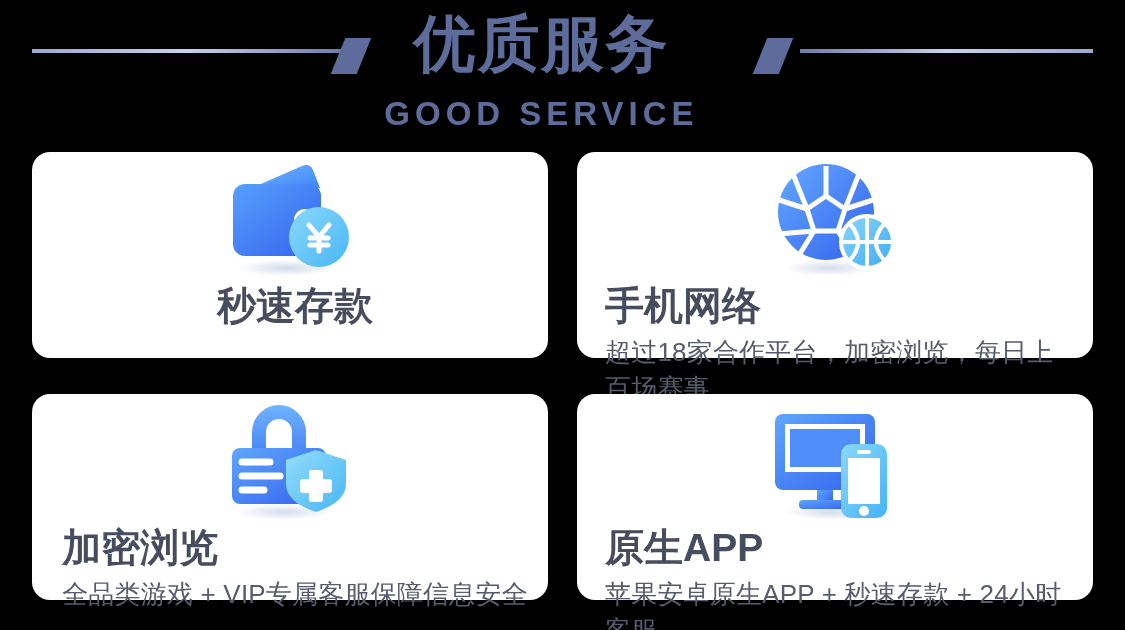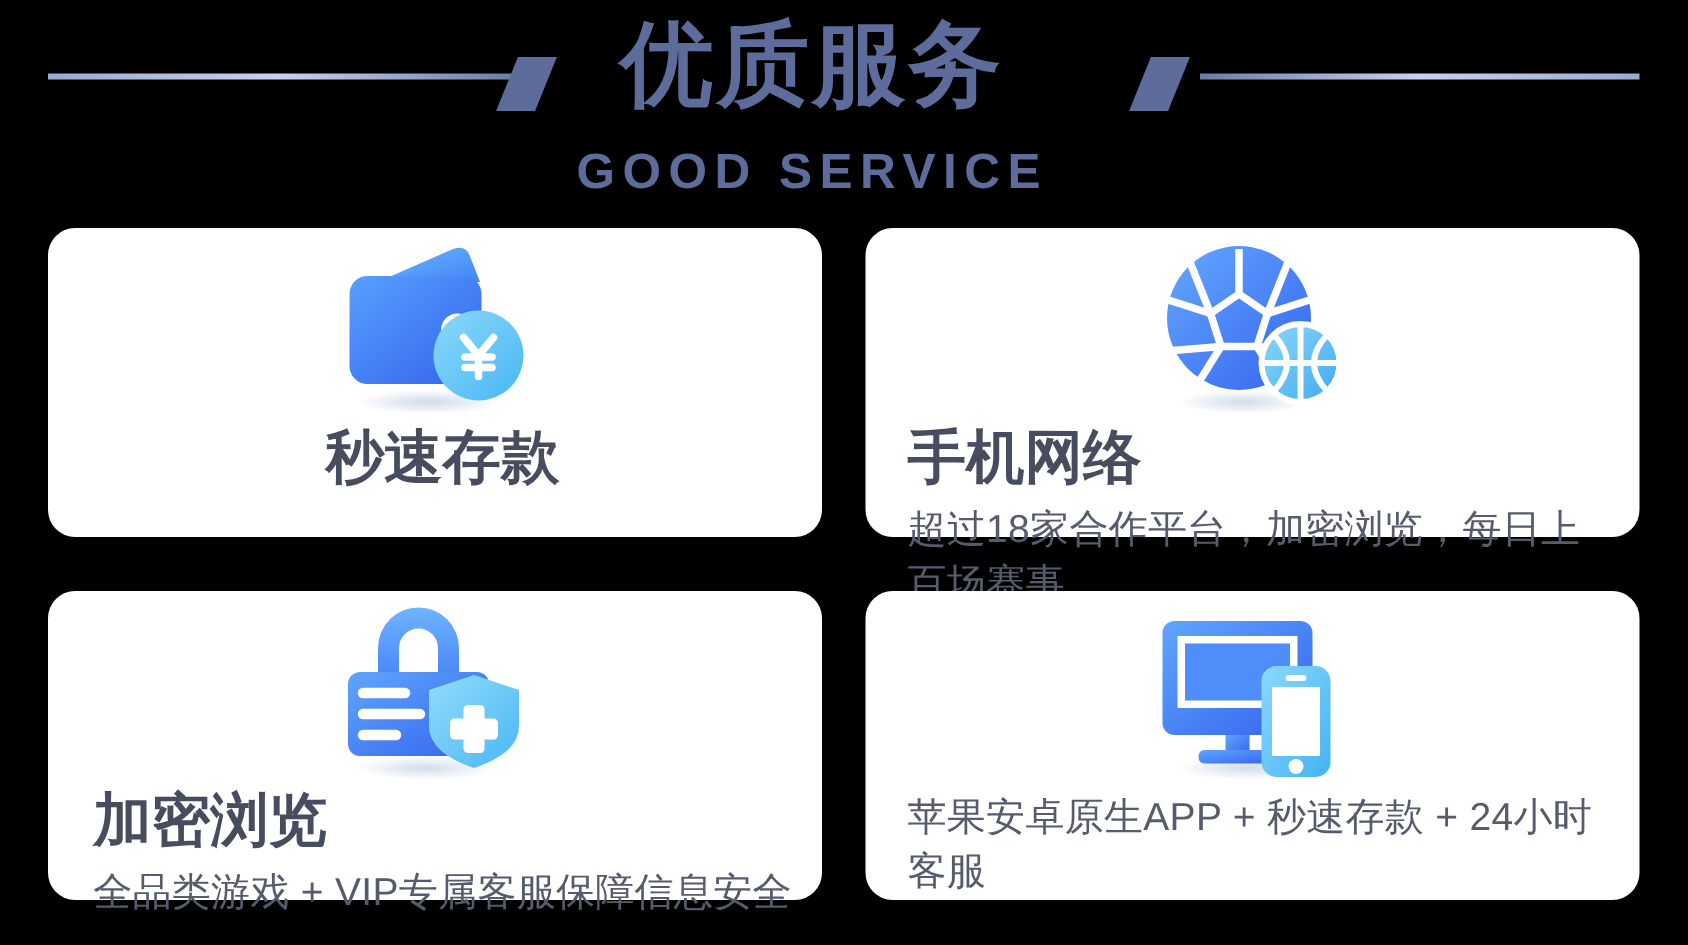--- a/index.html
+++ b/index.html
@@ -254,18 +254,19 @@
           <rect x="21" y="35" width="70" height="38" fill="#4f8ef8"></rect>
           <rect x="48" y="96" width="16" height="14" fill="url(#m1)"></rect>
           <rect x="30" y="106" width="52" height="9" rx="4" fill="url(#m1)"></rect>
           <rect x="72" y="50" width="46" height="74" rx="10" fill="url(#m2)"></rect>
           <rect x="79" y="64" width="32" height="46" fill="#ffffff"></rect>
           <rect x="88" y="56" width="14" height="4" rx="2" fill="#ffffff"></rect>
           <circle cx="95" cy="117" r="5" fill="#ffffff"></circle>
         </svg>
       </div>
       <div class="texts">
+        <div class="card-title">原生APP</div>
         <div class="card-desc">苹果安卓原生APP + 秒速存款 + 24小时客服</div>
       </div>
     </div>
 
   </div>
 </div>
 
 </body></html>

